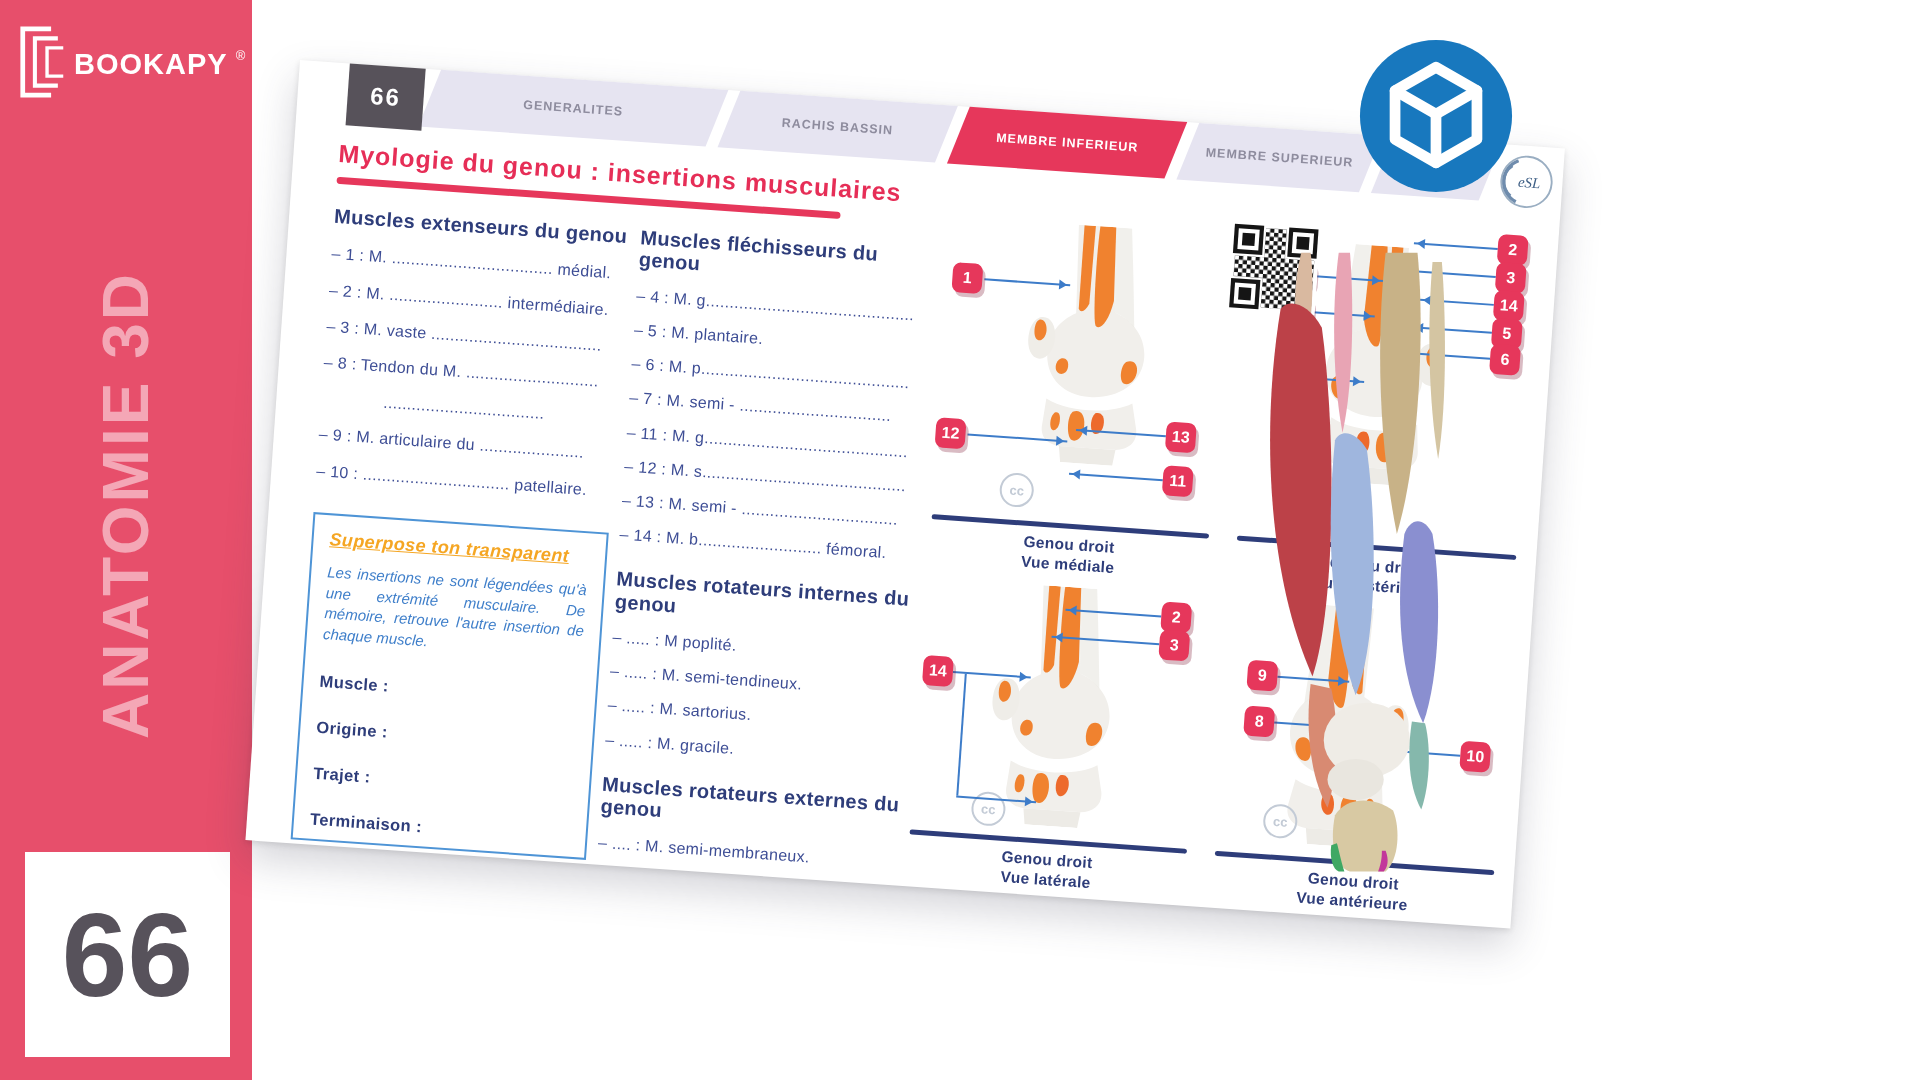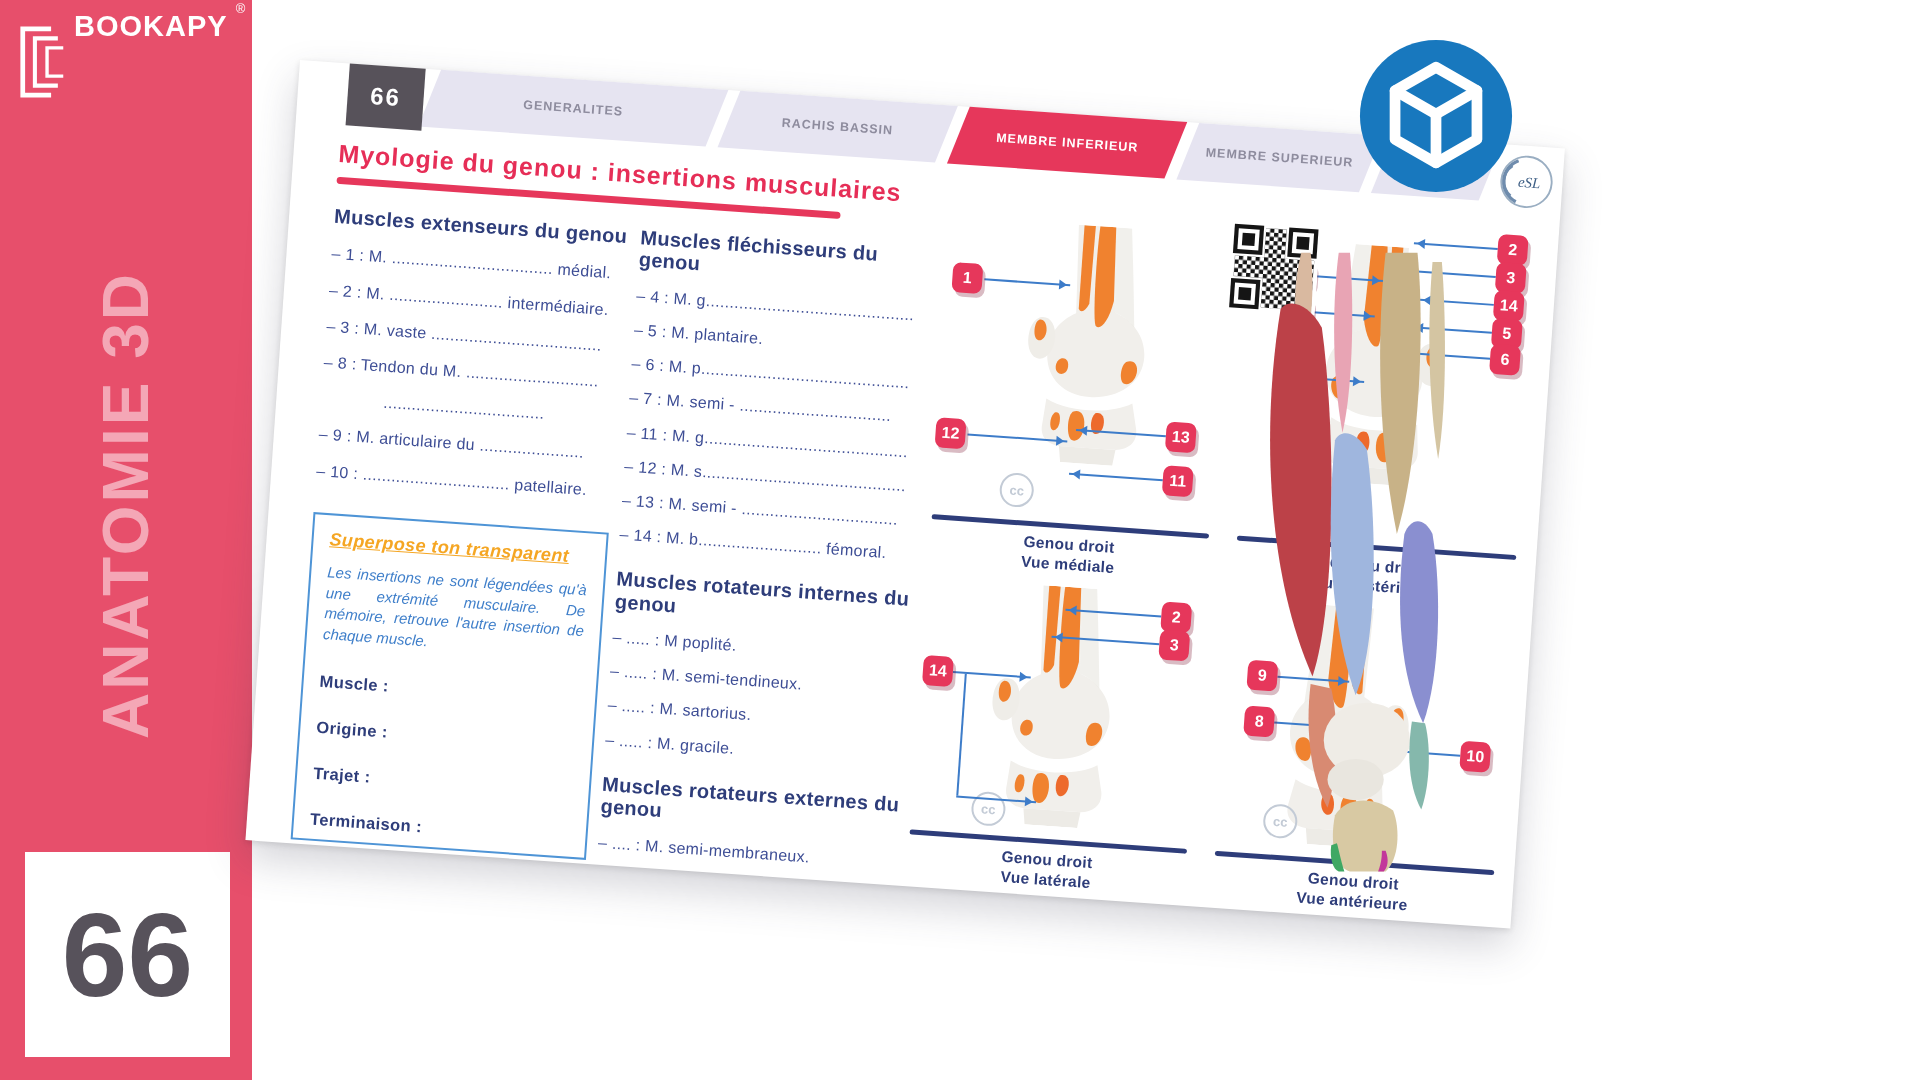--- a/index.html
+++ b/index.html
@@ -1,19 +1,19 @@
 <!DOCTYPE html>
 <html><head>
 <meta charset="utf-8">
 <style>
   html,body{margin:0;padding:0;width:1920px;height:1080px;overflow:hidden;background:#ffffff;
     font-family:"Liberation Sans", sans-serif;}
   
   .sidebar{position:absolute;left:0;top:0;width:252px;height:1080px;background:#E74F6B;}
-  .brand-row{position:absolute;left:16px;top:10px;display:flex;gap:4px;}
+  .brand-row{position:absolute;left:16px;top:10px;display:flex;align-items:center;gap:4px;}
   .brand-text{color:#fff;font-weight:bold;font-size:29px;letter-spacing:1px;}
   .brand-reg{color:#fff;font-size:13px;vertical-align:top;position:relative;top:-9px;margin-left:4px;}
   .vertical-title{position:absolute;left:126px;top:505px;transform:translate(-50%,-50%) rotate(-90deg);
     transform-origin:center;white-space:nowrap;font-size:64px;font-weight:bold;color:#F4A7B6;letter-spacing:3px;}
   .page-badge{position:absolute;left:25px;top:852px;width:205px;height:205px;background:#fff;
     display:flex;align-items:center;justify-content:center;font-size:118px;font-weight:bold;color:#57525B;}
   
   .sheet{position:absolute;left:300px;top:60px;width:1268px;height:782px;background:#ffffff;
     transform:rotate(4deg);transform-origin:left top;
     box-shadow:0 18px 40px rgba(60,60,80,.22),0 2px 6px rgba(0,0,0,.12);}

